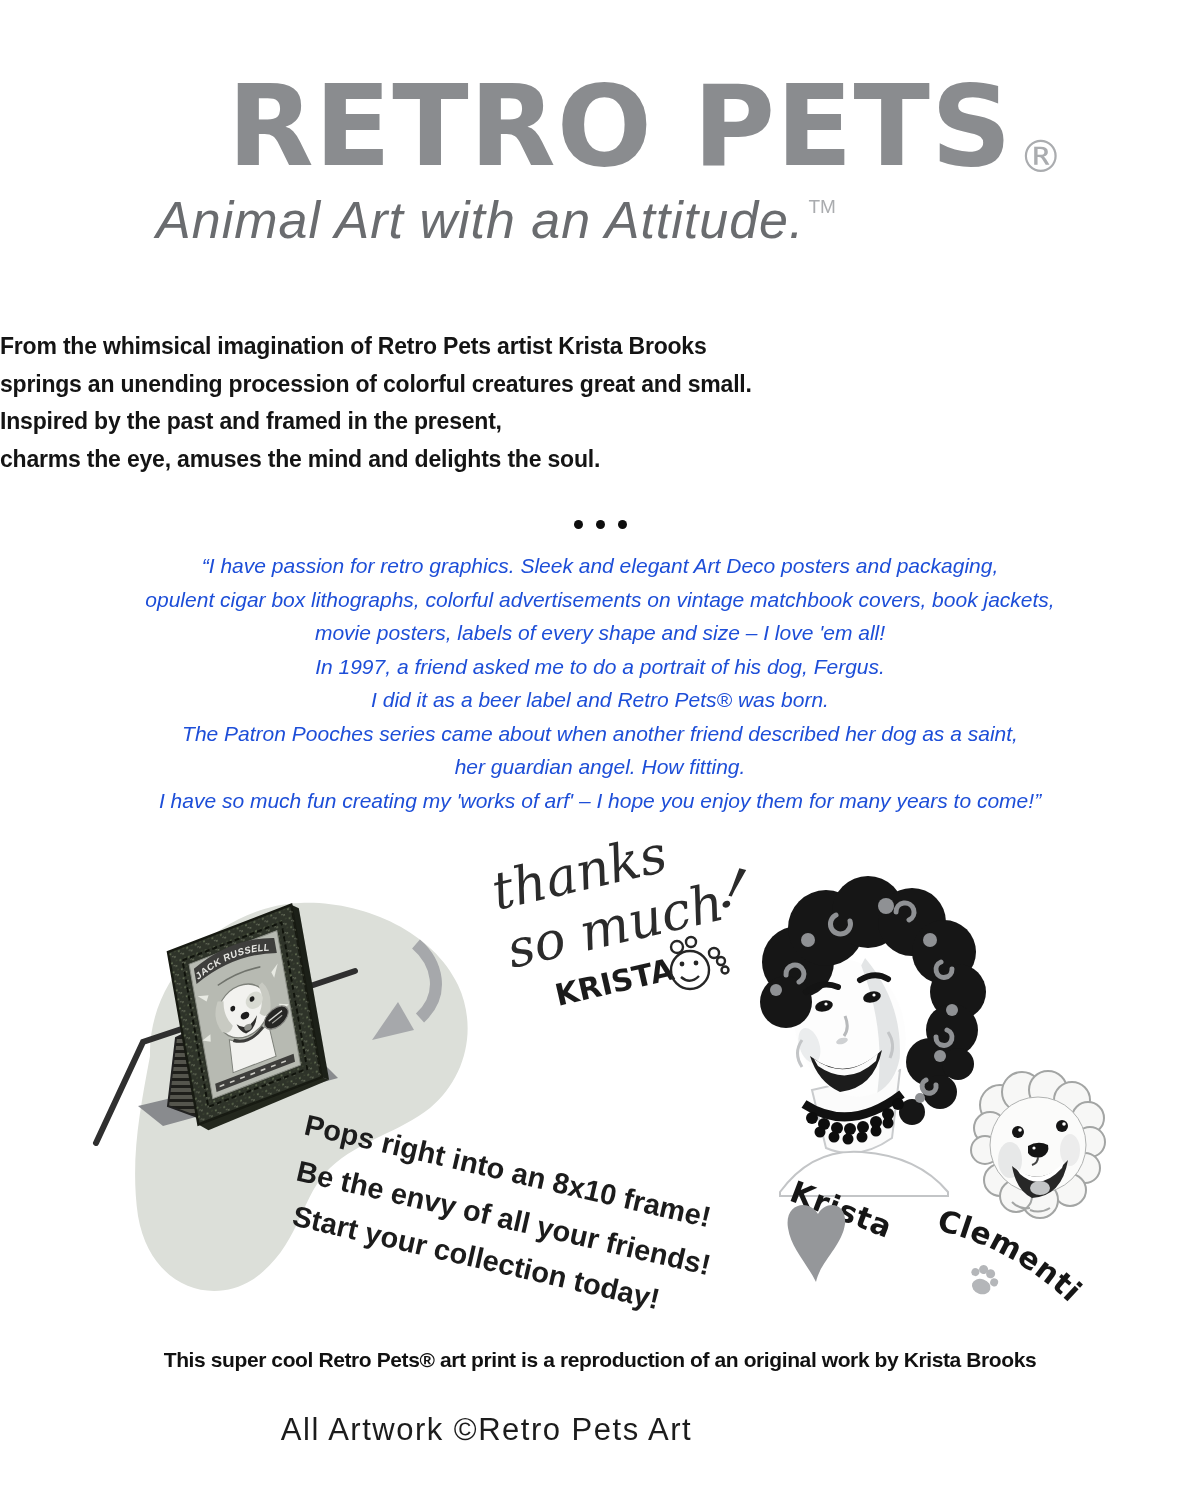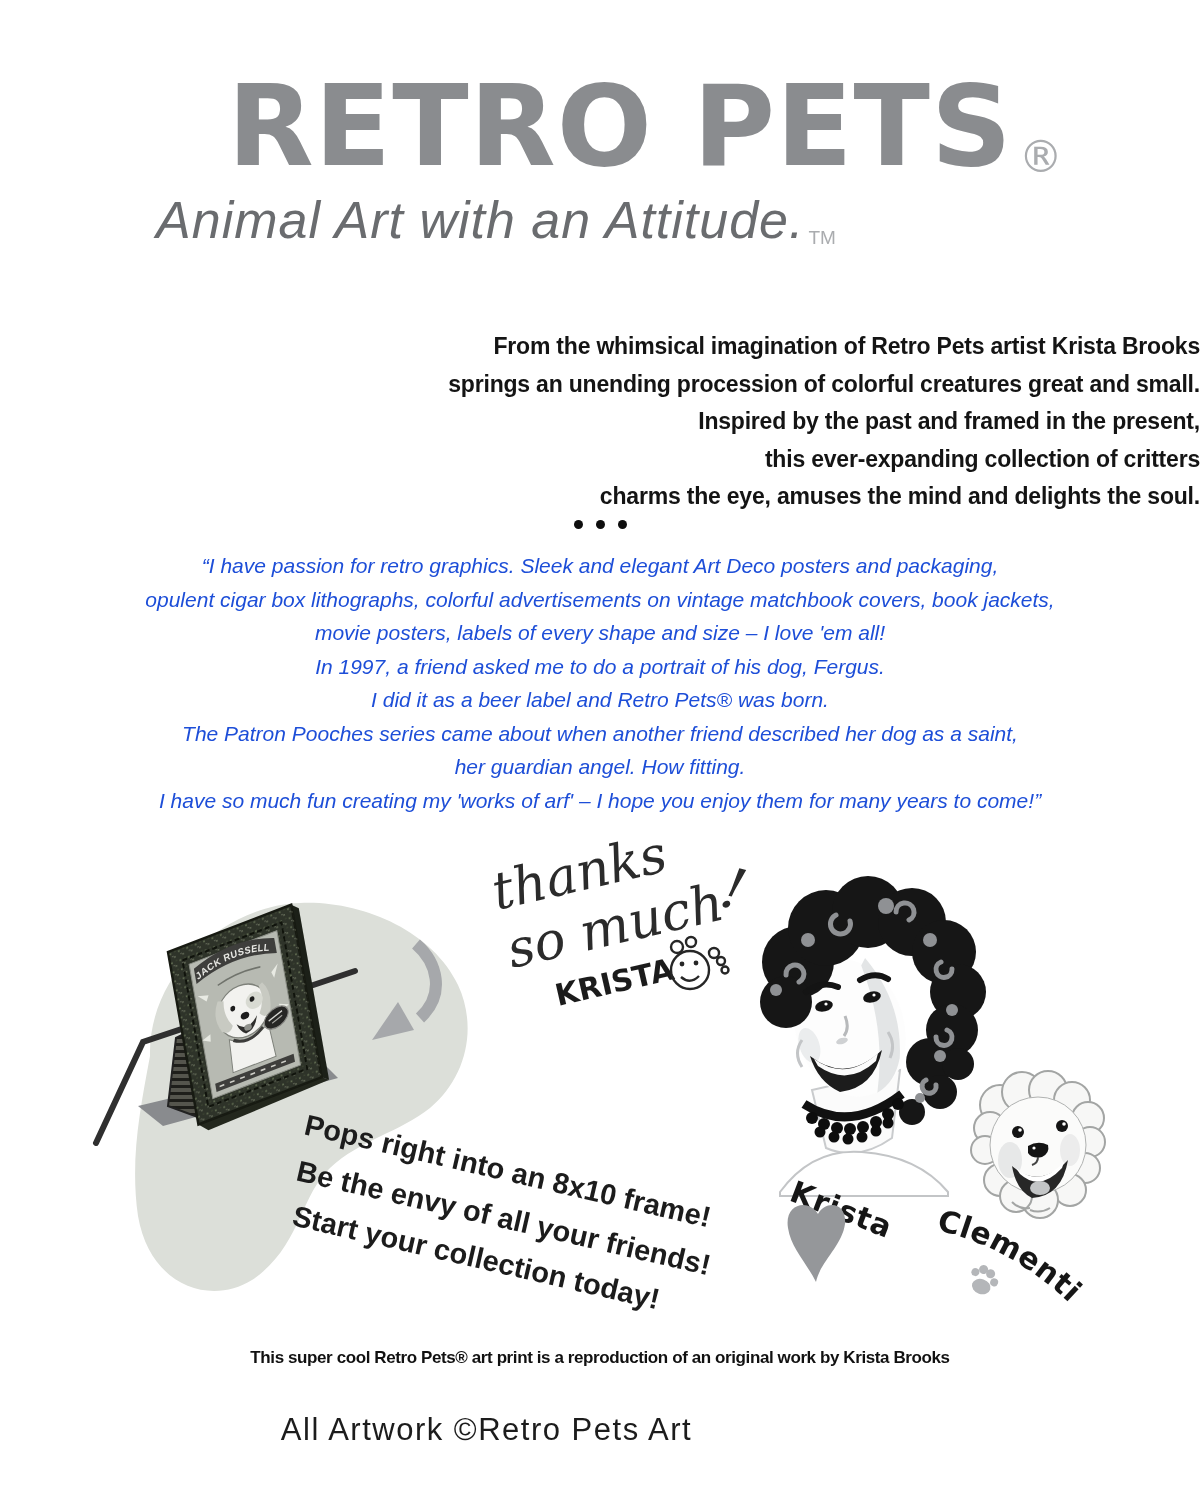--- a/index.html
+++ b/index.html
@@ -4,34 +4,34 @@
 <style>
   html,body{margin:0;padding:0;background:#fff;}
   #page{position:relative;width:1200px;height:1498px;background:#ffffff;overflow:hidden;
         font-family:"Liberation Sans",sans-serif;color:#161616;}
   .abs{position:absolute;}
   
   #logo-row{top:70px;left:0;width:1200px;display:flex;justify-content:center;align-items:flex-end;padding-left:45px;}
   #logo-text{font-family:"DejaVu Sans",sans-serif;font-weight:800;font-size:112px;line-height:1.0;
              letter-spacing:1px;color:#8a8c8f;}
   #reg-mark{font-family:"DejaVu Sans",sans-serif;font-size:44px;color:#aaacaf;margin:8px 0 0 6px;font-weight:400;}
-  #tagline-row{top:192px;left:0;width:992px;display:flex;justify-content:center;align-items:flex-end;}
+  #tagline-row{top:192px;left:0;width:992px;display:flex;justify-content:center;align-items:flex-start;}
   #tagline-text{font-style:italic;font-size:52px;letter-spacing:1px;color:#6a6c6f;line-height:1.1;}
   #tm-mark{font-size:19px;color:#aaacaf;margin:4px 0 0 4px;font-weight:400;}
   
-  #intro{top:328px;left:0;width:1200px;text-align:right;font-weight:700;font-size:23px;
+  #intro{top:328px;left:0;width:1200px;text-align:left;font-weight:700;font-size:23px;
          line-height:37.6px;letter-spacing:-0.2px;color:#141414;}
   
   #dots{top:520px;left:0;width:1200px;display:flex;justify-content:center;gap:13px;}
   #dots .dot{width:9px;height:9px;border-radius:50%;background:#0e0e0e;}
   
   #quote{top:549px;left:0;width:1200px;text-align:center;font-style:italic;font-size:21px;
          line-height:33.5px;color:#1d4ed8;}
   
-  #attrib{top:1348px;left:0;width:1200px;text-align:center;font-weight:700;font-size:17px;
+  #attrib{top:1348px;left:0;width:1200px;text-align:center;font-weight:700;font-size:21px;
           letter-spacing:-0.4px;color:#111;}
   #copyr{top:1412px;left:0;width:973px;text-align:center;font-size:31px;letter-spacing:1.5px;color:#1c1c1c;}
   
   svg text{font-family:"Liberation Sans",sans-serif;}
   .script{font-family:"DejaVu Serif",serif;font-style:italic;fill:#2b2b2b;}
   .marker{font-family:"DejaVu Sans",sans-serif;font-weight:700;fill:#1b1b1b;}
   .promo{font-family:"Liberation Sans",sans-serif;font-weight:700;font-size:29px;fill:#1c1c1c;}
   .chunky{font-family:"DejaVu Sans",sans-serif;font-weight:700;fill:#161616;}
 </style>
 </head>
@@ -45,21 +45,20 @@
   </div>
   <div class="abs" id="tagline-row">
     <span id="tagline-text">Animal Art with an Attitude.</span>
     <span id="tm-mark">TM</span>
   </div>
 
   <div class="abs" id="intro">
     <div>From the whimsical imagination of Retro Pets artist Krista Brooks</div>
     <div>springs an unending procession of colorful creatures great and small.</div>
     <div>Inspired by the past and framed in the present,</div>
-    <div>this ever-expanding collection of critters</div>
     <div>charms the eye, amuses the mind and delights the soul.</div>
   </div>
 
   <div class="abs" id="dots">
     <span class="dot"></span>
     <span class="dot"></span>
     <span class="dot"></span>
   </div>
 
   <div class="abs" id="quote">

